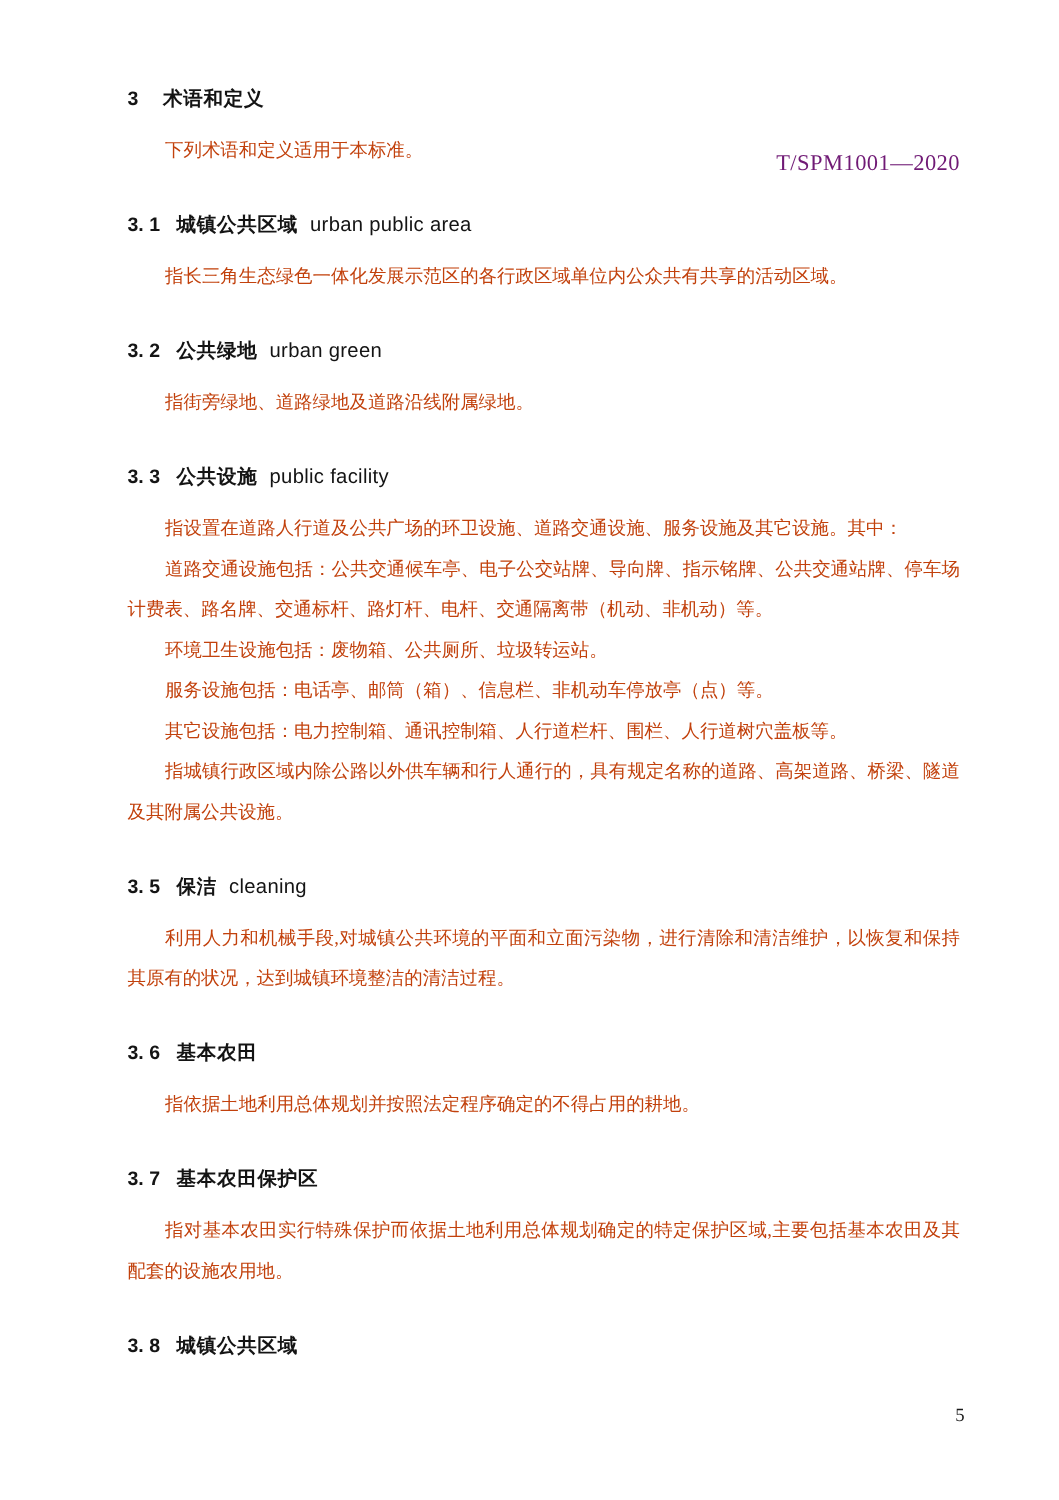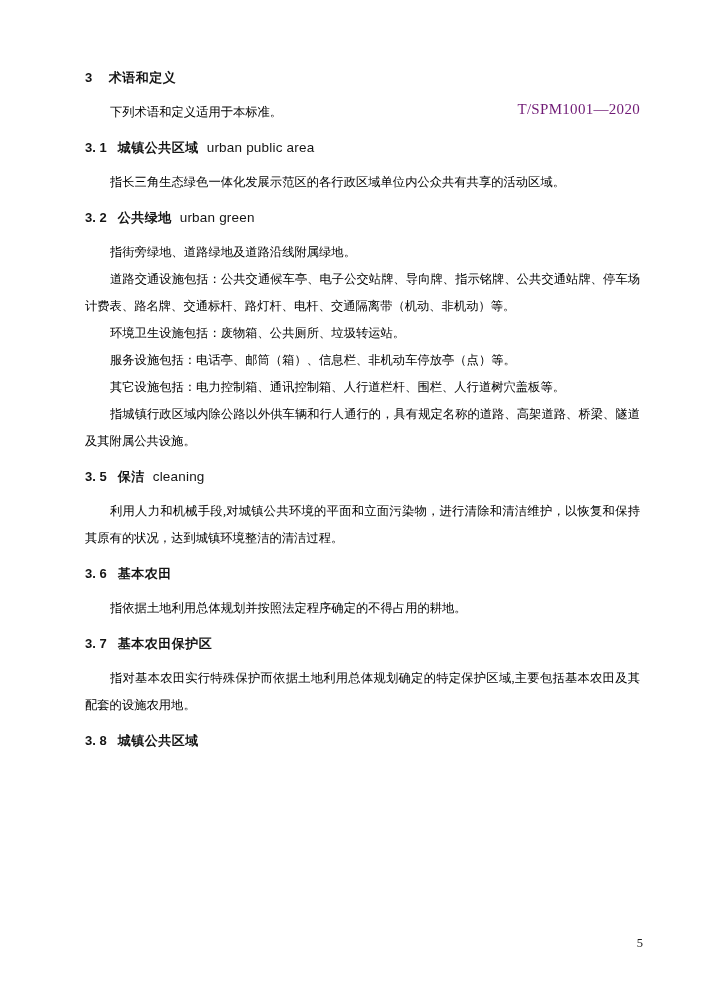--- a/index.html
+++ b/index.html
@@ -25,57 +25,58 @@
     top: 101px;
     right: 66px;
     font-size: 15px;
     line-height: 16px;
     letter-spacing: 0.3px;
     color: #701a75;
   }
   .content {
     margin-left: 85px;
     width: 555px;
-    padding-top: 56px;
+    padding-top: 44px;
     box-sizing: content-box;
   }
   .clause-heading,
   .term-heading {
     font-family: "Liberation Sans", "DejaVu Sans", sans-serif;
     font-weight: bold;
     font-size: 13px;
     line-height: 27px;
     margin: 8px 0;
     color: #141414;
     letter-spacing: 0.5px;
   }
   .clause-num {
     display: inline-block;
     margin-right: 16px;
   }
   .term-num {
     display: inline-block;
     margin-right: 11px;
     letter-spacing: 0;
+    margin-top: 14px;
   }
   .term-en {
     font-family: Liberation Sans, sans-serif;
     font-weight: normal;
     font-size: 13.5px;
     letter-spacing: 0.2px;
     margin-left: 8px;
   }
   .term-en:empty { display: none; }
   .body-para {
     margin: 0;
     font-size: 12.3px;
     line-height: 27px;
     text-align: justify;
     text-indent: 25px;
-    color: #000000;
+    color: #c2410c;
   }
   .page-number {
     position: absolute;
     top: 936px;
     right: 63px;
     font-size: 12.5px;
     line-height: 14px;
     color: #1b1b1b;
   }
 </style>
@@ -96,20 +97,22 @@
       <h3 class="term-heading"><span class="term-num">3. 1</span><span>城镇公共区域</span><span class="term-en">urban public area</span></h3>
       <p class="body-para">指长三角生态绿色一体化发展示范区的各行政区域单位内公众共有共享的活动区域。</p>
     </section>
 
     <section>
       <h3 class="term-heading"><span class="term-num">3. 2</span><span>公共绿地</span><span class="term-en">urban green</span></h3>
       <p class="body-para">指街旁绿地、道路绿地及道路沿线附属绿地。</p>
     </section>
 
     <section>
+      <h3 class="term-heading"><span class="term-num">3. 3</span><span>公共设施</span><span class="term-en">public facility</span></h3>
+      <p class="body-para">指设置在道路人行道及公共广场的环卫设施、道路交通设施、服务设施及其它设施。其中：</p>
       <p class="body-para">道路交通设施包括：公共交通候车亭、电子公交站牌、导向牌、指示铭牌、公共交通站牌、停车场计费表、路名牌、交通标杆、路灯杆、电杆、交通隔离带（机动、非机动）等。</p>
       <p class="body-para">环境卫生设施包括：废物箱、公共厕所、垃圾转运站。</p>
       <p class="body-para">服务设施包括：电话亭、邮筒（箱）、信息栏、非机动车停放亭（点）等。</p>
       <p class="body-para">其它设施包括：电力控制箱、通讯控制箱、人行道栏杆、围栏、人行道树穴盖板等。</p>
     </section>
 
     <section>
       <p class="body-para">指城镇行政区域内除公路以外供车辆和行人通行的，具有规定名称的道路、高架道路、桥梁、隧道及其附属公共设施。</p>
     </section>
 

